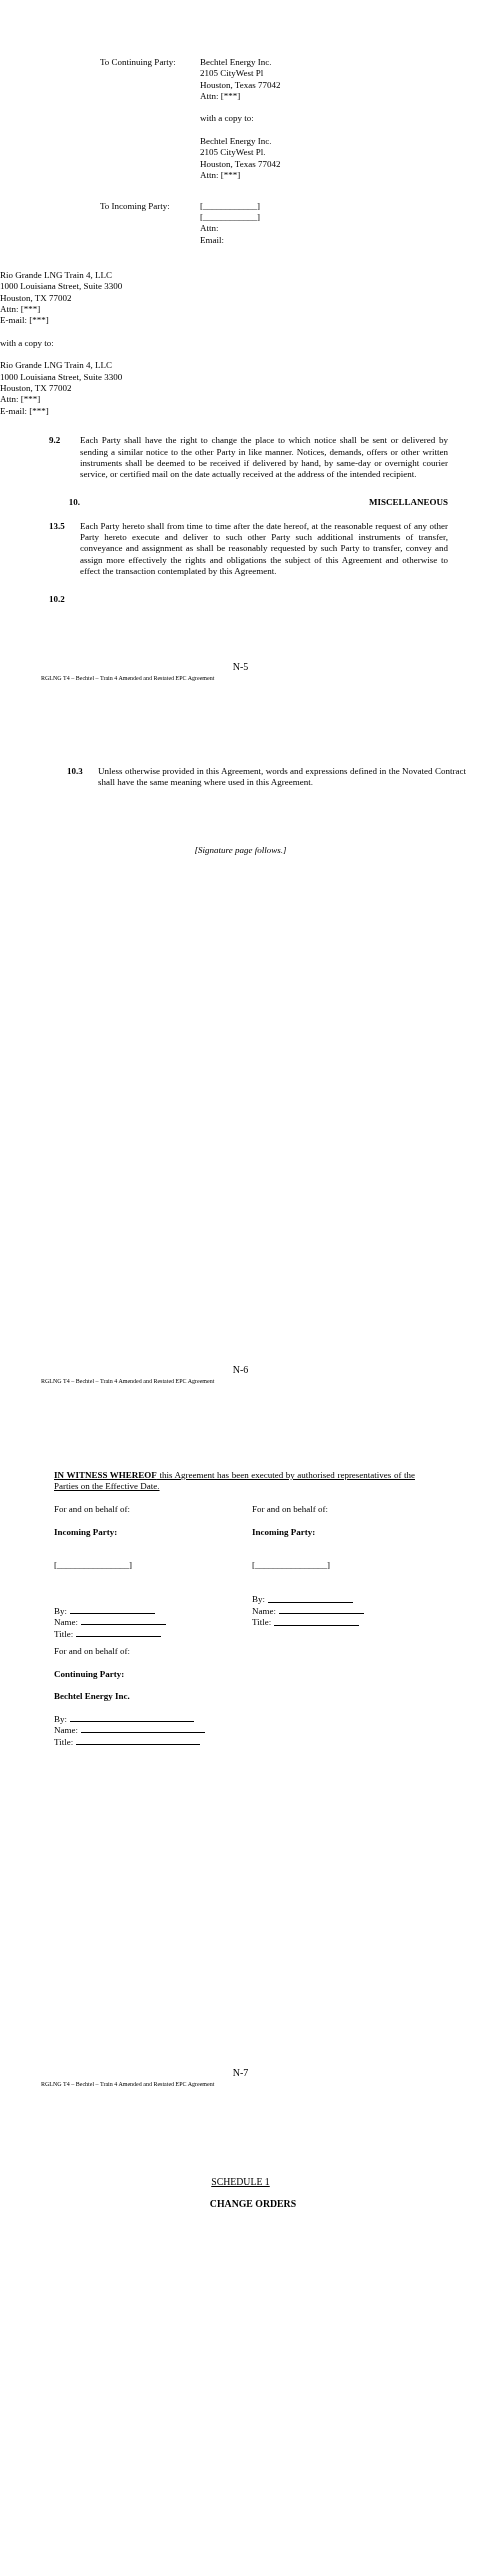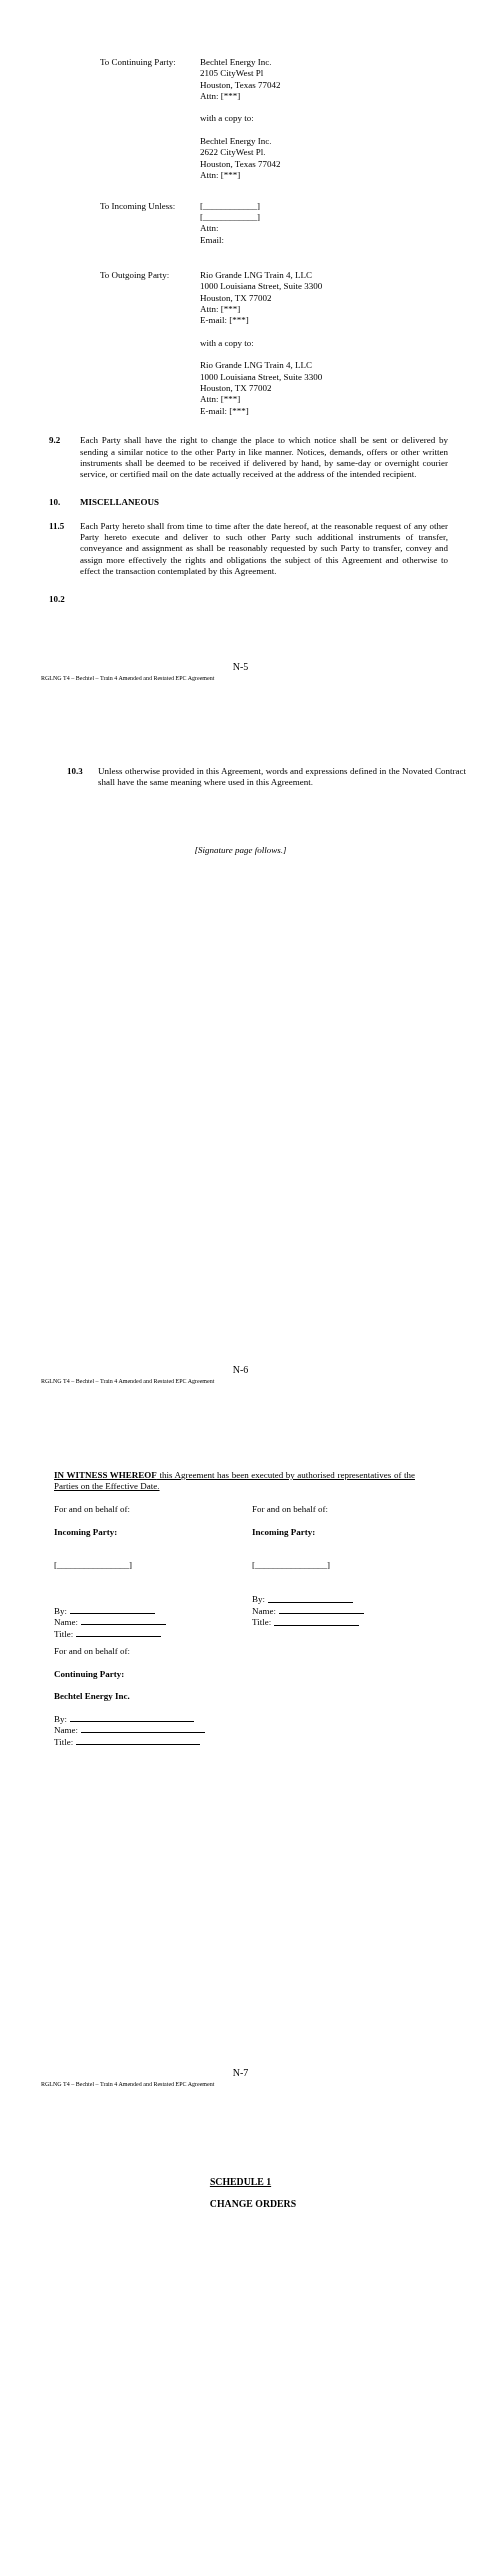--- a/index.html
+++ b/index.html
@@ -15,21 +15,21 @@
   .nrow { display:flex; }
   .nrow-gap1 { margin-bottom:19.6px; }
   .nrow-gap2 { margin-bottom:24px; }
   .nlabel { margin-left:100px; width:100px; flex:0 0 100px; }
   .nlines { width:247px; }
   .nline { white-space:pre; }
 
   
   .sections { margin-top:18.5px; }
   .sec { display:flex; margin-bottom:16.5px; }
-  .sec-tight { margin-bottom:12.4px; }
+  .sec-tight { margin-bottom:12.4px;text-align:right; }
   .secnum { margin-left:49px; width:31px; flex:0 0 31px; font-weight:bold; }
   .sectext { width:368px; }
 
   
   .pgnum { position:absolute; bottom:31px; left:0; right:0; text-align:center; font-size:10px; }
   .ftr { position:absolute; bottom:21.6px; left:41px; font-size:6px; }
 
   
   .p2-sec { position:absolute; top:63px; left:18px; right:0; }
   .sig-note { position:absolute; top:142px; left:0; right:0; text-align:center; font-style:italic; font-size:9px; }
@@ -40,21 +40,21 @@
   .sigcol.left { top:98px; left:54px; }
   .sigcol.right { top:98px; left:252px; }
   .sigline { line-height:11.3px; white-space:nowrap; }
   .blank { line-height:11.3px; }
   .rule { display:inline-block; border-bottom:0.5px solid #000; height:7.2px; margin-left:3.1px; }
   .rule.w165 { width:85px; }
   .rule.w240 { width:124px; }
   .bottomblock { position:absolute; top:240px; left:54px; width:185px; }
 
   
-  .sched-title { position:absolute; top:67px; left:0; right:0; text-align:center; font-size:9.8px; font-weight:bold; text-decoration:underline; }
+  .sched-title { position:absolute; top:67px; left:0; right:0; text-align:center; font-size:9.8px; font-weight:normal; text-decoration:underline; }
   .sched-sub { position:absolute; top:89px; left:0; right:0; text-align:center; font-size:9.8px; font-weight:bold;padding-left:25px; }
 </style>
 </head>
 <body>
 
 <div id="doc">
 
   <div class="page">
     <div class="content-p1 body-txt">
 
@@ -62,38 +62,37 @@
         <div class="nlabel">To Continuing Party:</div>
         <div class="nlines">
             <div class="nline">Bechtel Energy Inc.</div>
             <div class="nline">2105 CityWest Pl</div>
             <div class="nline">Houston, Texas 77042</div>
             <div class="nline">Attn: [***]</div>
             <div class="nline">&nbsp;</div>
             <div class="nline">with a copy to:</div>
             <div class="nline">&nbsp;</div>
             <div class="nline">Bechtel Energy Inc.</div>
-            <div class="nline">2622 CityWest Pl.</div>
+            <div class="nline">2105 CityWest Pl.</div>
             <div class="nline">Houston, Texas 77042</div>
             <div class="nline">Attn: [***]</div>
           </div>
       </div>
 
       <div class="nrow nrow-gap2">
-        <div class="nlabel">To Incoming Unless:</div>
+        <div class="nlabel">To Incoming Party:</div>
         <div class="nlines">
             <div class="nline">[____________]</div>
             <div class="nline">[____________]</div>
             <div class="nline">Attn:</div>
             <div class="nline">Email:</div>
           </div>
       </div>
 
       <div class="nrow">
-        <div class="nlabel">To Outgoing Party:</div>
         <div class="nlines">
             <div class="nline">Rio Grande LNG Train 4, LLC</div>
             <div class="nline">1000 Louisiana Street, Suite 3300</div>
             <div class="nline">Houston, TX 77002</div>
             <div class="nline">Attn: [***]</div>
             <div class="nline">E-mail: [***]</div>
             <div class="nline">&nbsp;</div>
             <div class="nline">with a copy to:</div>
             <div class="nline">&nbsp;</div>
             <div class="nline">Rio Grande LNG Train 4, LLC</div>
@@ -107,21 +106,21 @@
       <div class="sections">
         <div class="sec">
           <div class="secnum">9.2</div>
           <div class="sectext just">Each Party shall have the right to change the place to which notice shall be sent or delivered by sending a similar notice to the other Party in like manner.  Notices, demands, offers or other written instruments shall be deemed to be received if delivered by hand, by same-day or overnight courier service, or certified mail on the date actually received at the address of the intended recipient.</div>
         </div>
         <div class="sec sec-tight">
           <div class="secnum">10.</div>
           <div class="sectext b">MISCELLANEOUS</div>
         </div>
         <div class="sec">
-          <div class="secnum">11.5</div>
+          <div class="secnum">13.5</div>
           <div class="sectext just">Each Party hereto shall from time to time after the date hereof, at the reasonable request of any other Party hereto execute and deliver to such other Party such additional instruments of transfer, conveyance and assignment as shall be reasonably requested by such Party to transfer, convey and assign more effectively the rights and obligations the subject of this Agreement and otherwise to effect the transaction contemplated by this Agreement.</div>
         </div>
         <div class="sec">
           <div class="secnum">10.2</div>
         </div>
       </div>
     </div>
 
     <div class="pgnum">N-5</div>
     <div class="ftr">RGLNG T4 – Bechtel – Train 4 Amended and Restated EPC Agreement</div>

